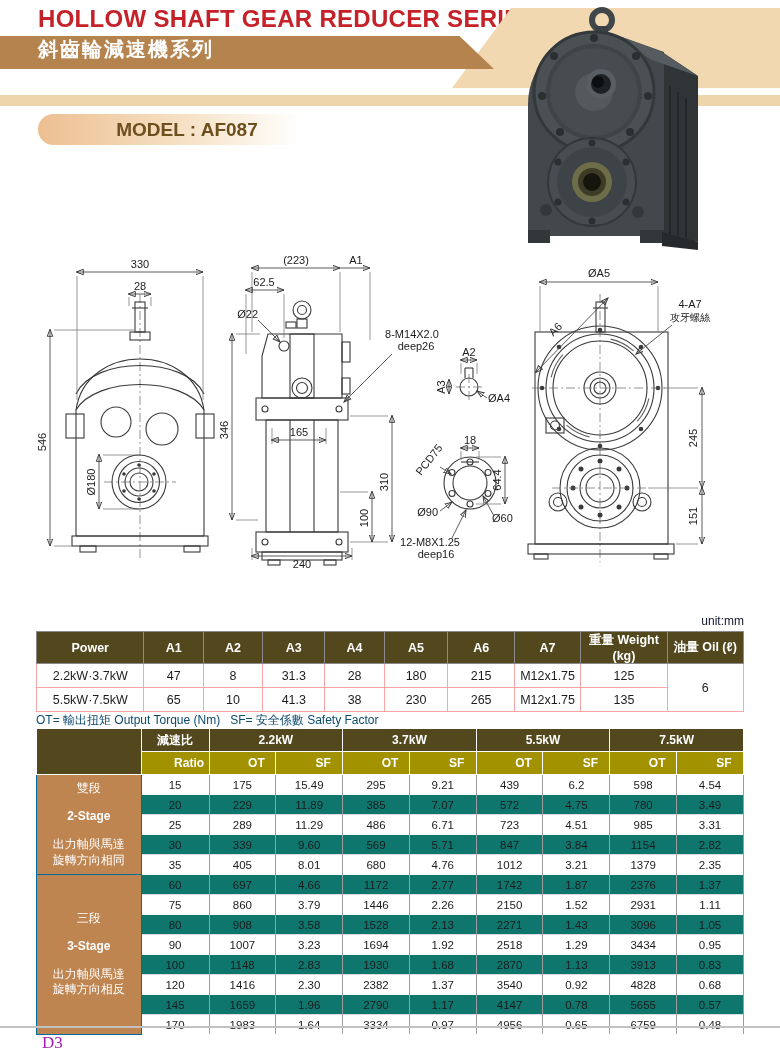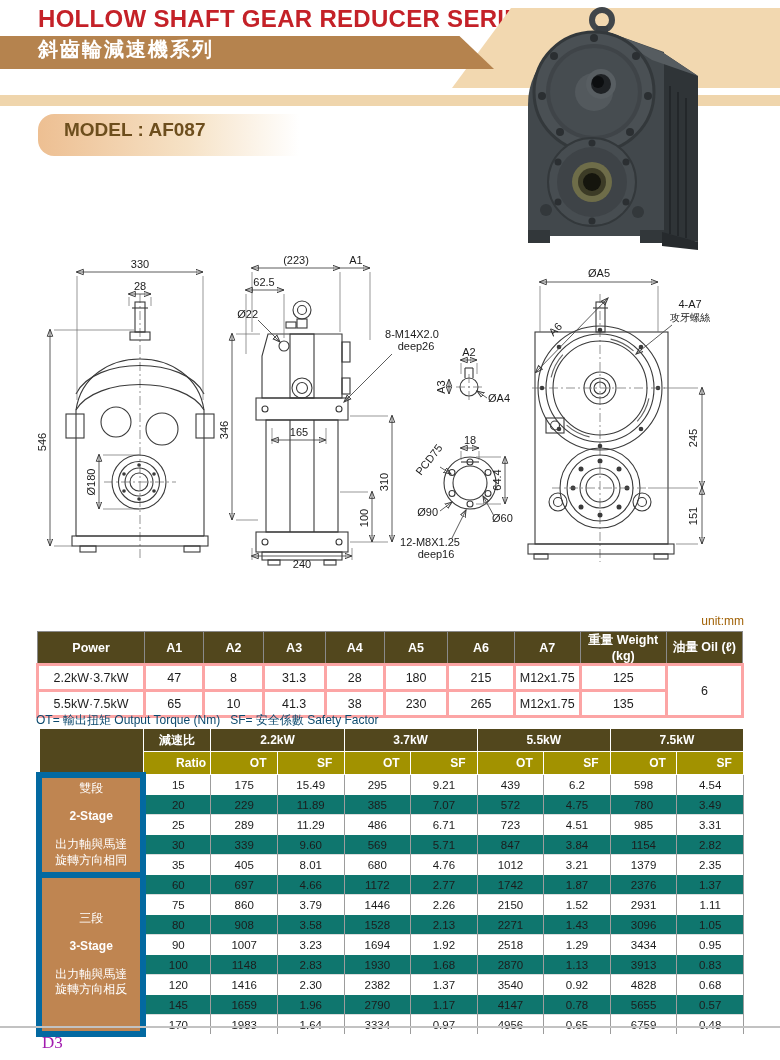--- a/index.html
+++ b/index.html
@@ -9,58 +9,58 @@
   
   .title{position:absolute;left:38px;top:5px;font-size:24px;font-weight:bold;color:#c42128;
          letter-spacing:.3px;white-space:nowrap;}
   .tan-corner{position:absolute;left:452px;top:8px;width:328px;height:80px;background:#f2d8b0;
          clip-path:polygon(18% 0,100% 0,100% 100%,0 100%);}
   .brown-band{position:absolute;left:0;top:36px;width:494px;height:33px;background:#b5834e;
          clip-path:polygon(0 0,93% 0,100% 100%,0 100%);}
   .brown-band span{display:block;padding-left:38px;color:#fff;font-weight:bold;font-size:20px;
          line-height:27px;letter-spacing:2px;}
   .thin-band{position:absolute;left:0;top:95px;width:780px;height:11px;background:#efd5ac;}
-  .model-pill{position:absolute;left:38px;top:114px;width:272px;height:42px;
+  .model-pill{position:absolute;left:38px;top:114px;width:272px;height:31px;
          border-radius:16px 8px 8px 16px;
          background:linear-gradient(90deg,#edbf92 0%,#f6e2c6 55%,#ffffff 96%);
          color:#6d4e1d;font-weight:bold;font-size:19px;line-height:31px;
-         padding-left:26px;box-sizing:border-box;white-space:nowrap;}
+         padding-left:26px;box-sizing:border-box;white-space:nowrap;text-align:center;}
   .photo{position:absolute;left:512px;top:4px;}
 
   
   .drawings{position:absolute;left:0;top:250px;}
   .drawings path,.drawings rect,.drawings circle,.drawings line{stroke:#3a3a3a;fill:none;stroke-width:1.1;}
   .drawings .dim{stroke:#4a4a4a;stroke-width:.9;}
   .drawings .ext{stroke:#6a6a6a;stroke-width:.7;}
   .drawings .cl{stroke:#666;stroke-width:.7;stroke-dasharray:9 3 2 3;}
   .drawings .dot{fill:#3a3a3a;stroke:none;}
   .drawings text{fill:#1b1b1b;font-size:11px;stroke:none;font-family:"Liberation Sans",sans-serif;}
   .drawings text.small{font-size:10px;}
 
   
   .unit-note{position:absolute;left:600px;top:614px;width:144px;text-align:right;
-         font-size:12px;color:#a16207;}
+         font-size:12px;color:#0f172a;}
   table{border-collapse:collapse;table-layout:fixed;}
   .dim-table{position:absolute;left:36px;top:631px;width:708px;font-size:12.5px;padding-left:39px;}
   .dim-table th{background:#52471d;color:#fff;border:1px solid #8a8a8a;height:22px;
          font-size:12.5px;font-weight:bold;padding:0;}
-  .dim-table td{border:3px solid #fca5a5;height:23px;text-align:center;color:#1d1d1d;padding:0;}
+  .dim-table td{border:1px solid #fca5a5;height:23px;text-align:center;color:#1d1d1d;padding:0;}
   .dim-note{position:absolute;left:36px;top:701px;font-size:12px;color:#333;}
   .dim-note .zh{margin-right:6px;}
 
   .torque-legend{position:absolute;left:36px;top:712px;font-size:12px;color:#0c4a6e;white-space:pre;}
   .torque-table{position:absolute;left:36px;top:728px;width:708px;font-size:11.5px;}
   .torque-table th{height:22px;padding:0;font-size:12px;border:1px solid #fff;}
   .torque-table th.dark{background:#52471d;color:#fff;}
   .torque-table th.olive{background:#a29200;color:#fff;padding-left:28px;}
   .torque-table th.corner{background:#52471d;}
   .torque-table td{height:19px;text-align:center;color:#1c1c1c;padding:0;
          border-left:1px solid #9c9c9c;border-right:1px solid #9c9c9c;border-top:1px solid #dcdcdc;}
   .torque-table tr.tan td{background:#0f766e;border-top:1px solid #fff;}
-  .torque-table td.stage{background:#bf8551;color:#fff;border:6px solid #0369a1;
+  .torque-table td.stage{background:#bf8551;color:#fff;border:1px solid #0369a1;
          font-size:12px;line-height:1.3;vertical-align:middle;}
   .torque-table td.stage .en{font-weight:bold;margin-top:13px;}
   .torque-table td.stage .gap{height:12px;}
   .torque-table tr.tan td.stage{background:#bf8551;}
 
   
   .footer-line{position:absolute;left:0;top:1026px;width:780px;height:2px;background:#c2c2c2;}
   .page-number{position:absolute;left:42px;top:1033px;font-family:"Liberation Serif",serif;
          font-size:17px;color:#a21caf;}
 </style>

